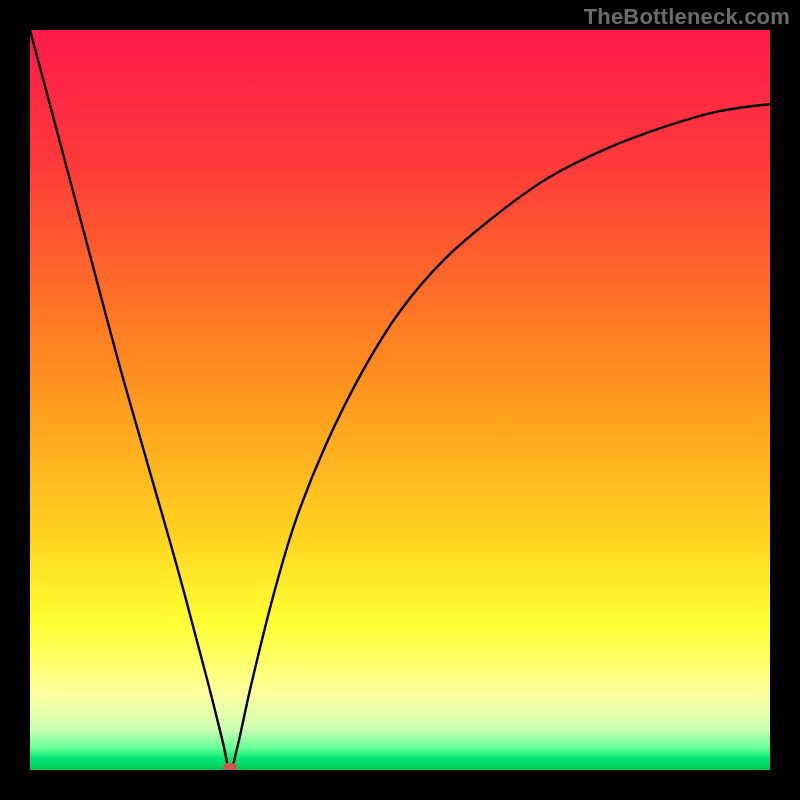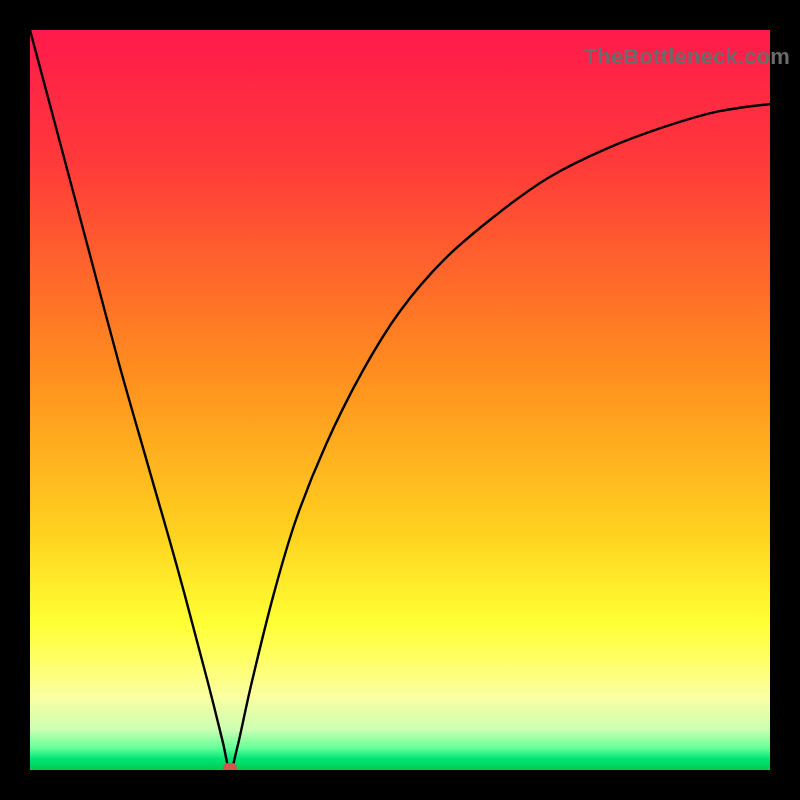--- a/index.html
+++ b/index.html
@@ -29,21 +29,20 @@
   .watermark {
     position: absolute;
     top: 4px;
     right: 10px;
     font-family: Arial, Helvetica, sans-serif;
     font-size: 22px;
     font-weight: 600;
     color: #6b6b6b;
     letter-spacing: 0.2px;
     user-select: none;
-    margin-top: 40px;
   }
   svg {
     display: block;
   }
   .marker {
     position: absolute;
     width: 14px;
     height: 10px;
     background: #cf574e;
     border-radius: 5px;

